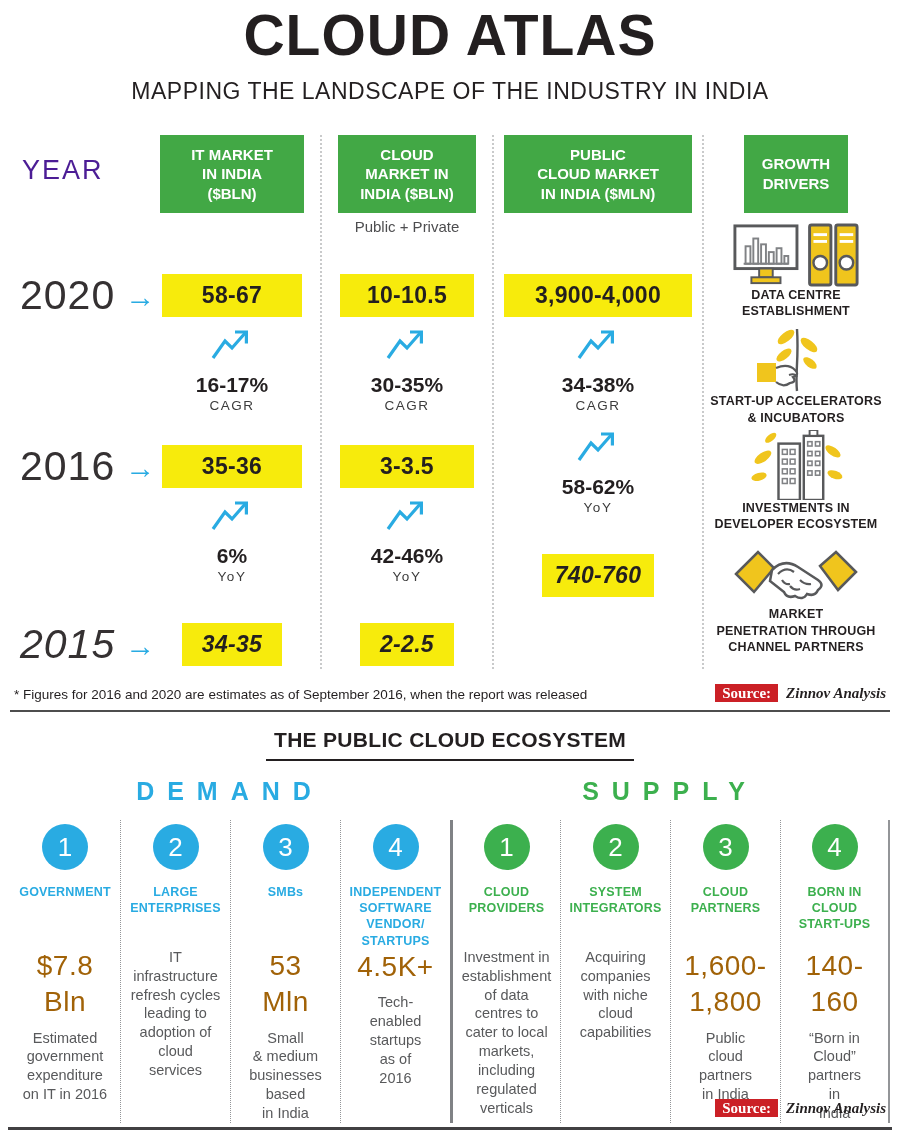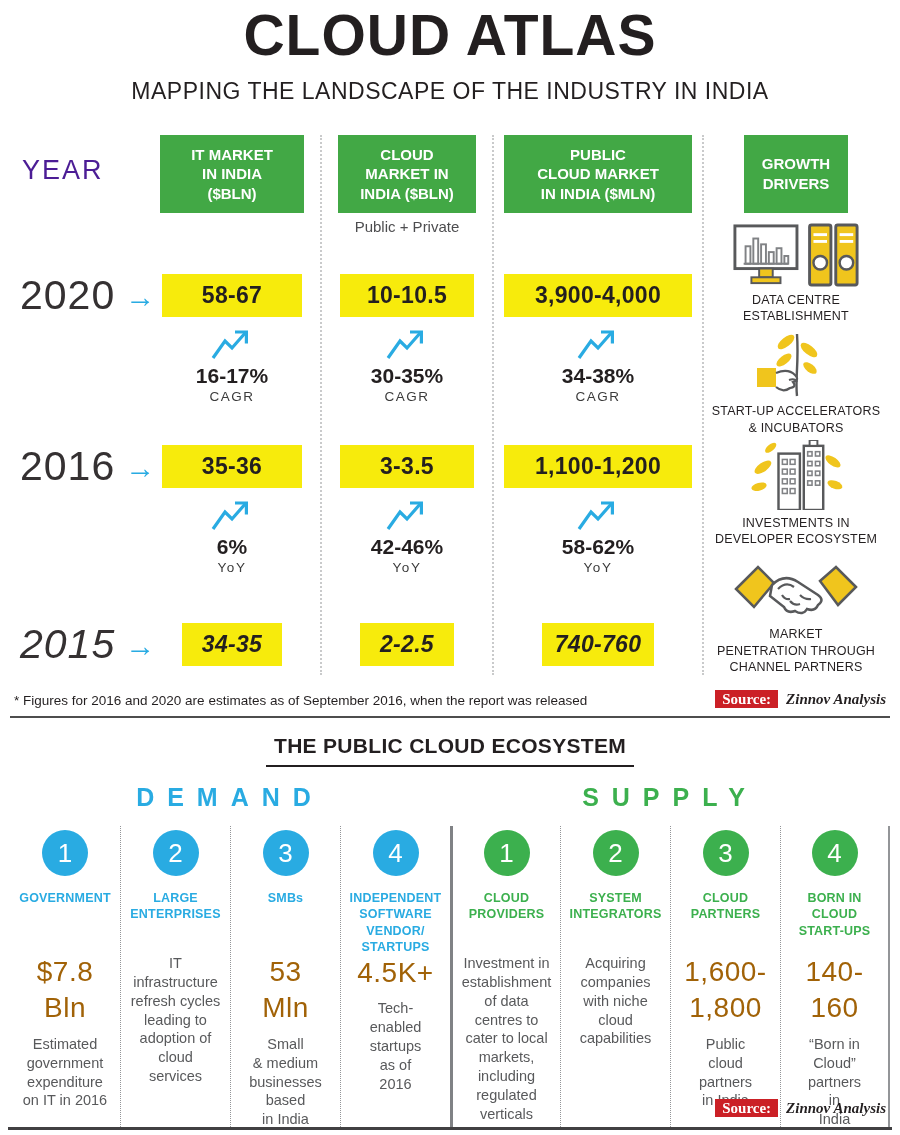--- a/index.html
+++ b/index.html
@@ -35,30 +35,30 @@
   .c3 .value-box { margin:0 10px; }
   .narrow .value-box { margin:0 38px; }
   .c3 .narrow .value-box { margin:0 48px; }
   .row-2015 { margin-top:28px;font-style:italic; }
 
   .year-cell { padding-left:10px; display:flex; align-items:center; gap:10px; }
   .year-num { font-size:41px; color:#353132; letter-spacing:1px; font-weight:400; }
   .year-arrow { color:#29ABE2; font-size:30px; line-height:1; padding-top:2px; }
 
   .cell-growth { height:94px; margin-top:8px; display:flex; flex-direction:column; align-items:center; }
-  .pct { font-weight:700; font-size:21px; margin-top:3px; color:#231F20; }
+  .pct { font-weight:700; font-size:21px; margin-top:12px; color:#231F20; }
   .growth-lbl { font-size:13.5px; color:#3c3c3c; letter-spacing:1.5px; margin-top:1px; }
 
   
   .gdrivers { width:186px; border-left:2px dotted #c9cacb; display:flex; flex-direction:column; align-items:center; }
   .gd-title { background:#42A845; color:#fff; font-weight:700; text-align:center; white-space:pre-line;
               font-size:15px; line-height:1.3; padding:7px 18px; }
   .gd-item { margin-top:8px; text-align:center; }
   .gd-icon { height:66px; display:flex; align-items:flex-end; justify-content:center; }
-  .gd-label { font-size:12.5px; font-weight:400; line-height:1.3; white-space:pre-line; margin-top:5px; letter-spacing:0.2px; }
+  .gd-label { font-size:12.5px; font-weight:700; line-height:1.3; white-space:pre-line; letter-spacing:0.2px; }
 
   
   .foot-row { display:flex; justify-content:space-between; align-items:flex-end; margin-top:16px; padding:0 4px; }
   .footnote { font-size:13.5px; color:#231F20; }
   .source { font-family:"Liberation Serif", serif; font-size:15px; white-space:nowrap; }
   .source-label { background:#CB2026; color:#fff; font-weight:700; padding:1px 7px; }
   .source-value { font-style:italic; font-weight:700; margin-left:8px; color:#231F20; }
   .divider { border:none; border-top:2px solid #4d4d4d; margin:8px 0 0 0; }
 
   
@@ -197,23 +197,20 @@
         <div class="cell-value">
           <div class="value-box">3,900-4,000</div>
         </div>
         <div class="cell-growth">
           <svg width="46" height="33" viewBox="0 0 46 33">
               <path d="M4 30 L16 13 L23 20 L37 4" fill="none" stroke="#29ABE2" stroke-width="3.2"></path>
               <path d="M26 4 H37.4 V15.5" fill="none" stroke="#29ABE2" stroke-width="3.2"></path>
             </svg>
           <div class="pct">34-38%</div>
           <div class="growth-lbl">CAGR</div>
-        </div>
-        <div class="cell-value">
-          <div class="value-box">1,100-1,200</div>
         </div>
         <div class="cell-growth">
           <svg width="46" height="33" viewBox="0 0 46 33">
               <path d="M4 30 L16 13 L23 20 L37 4" fill="none" stroke="#29ABE2" stroke-width="3.2"></path>
               <path d="M26 4 H37.4 V15.5" fill="none" stroke="#29ABE2" stroke-width="3.2"></path>
             </svg>
           <div class="pct">58-62%</div>
           <div class="growth-lbl">YoY</div>
         </div>
         <div class="cell-value row-2015 narrow">

